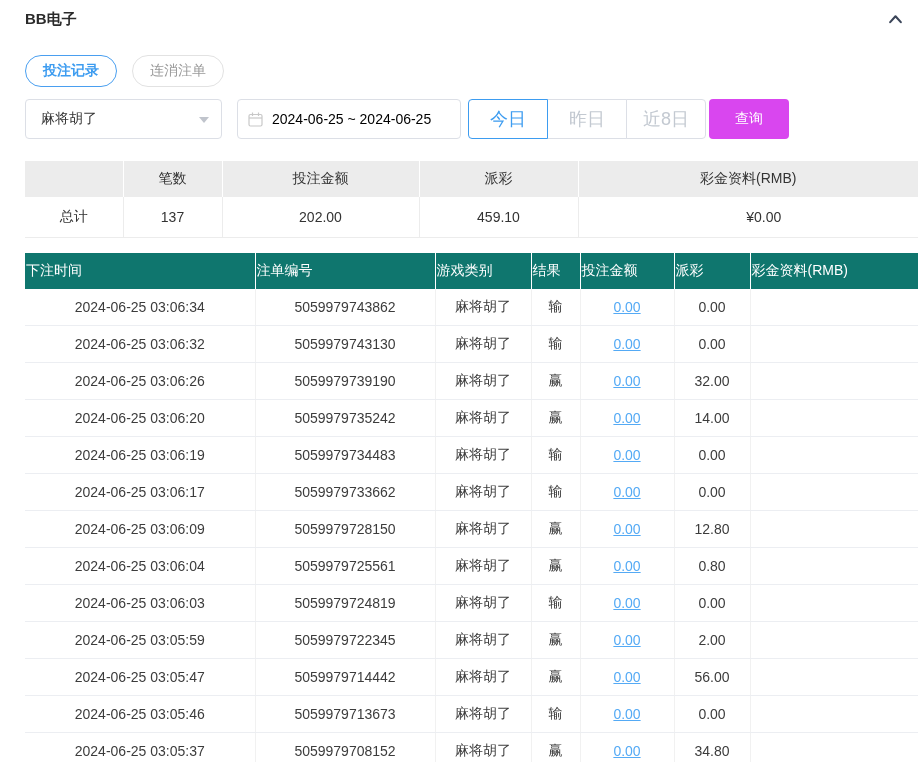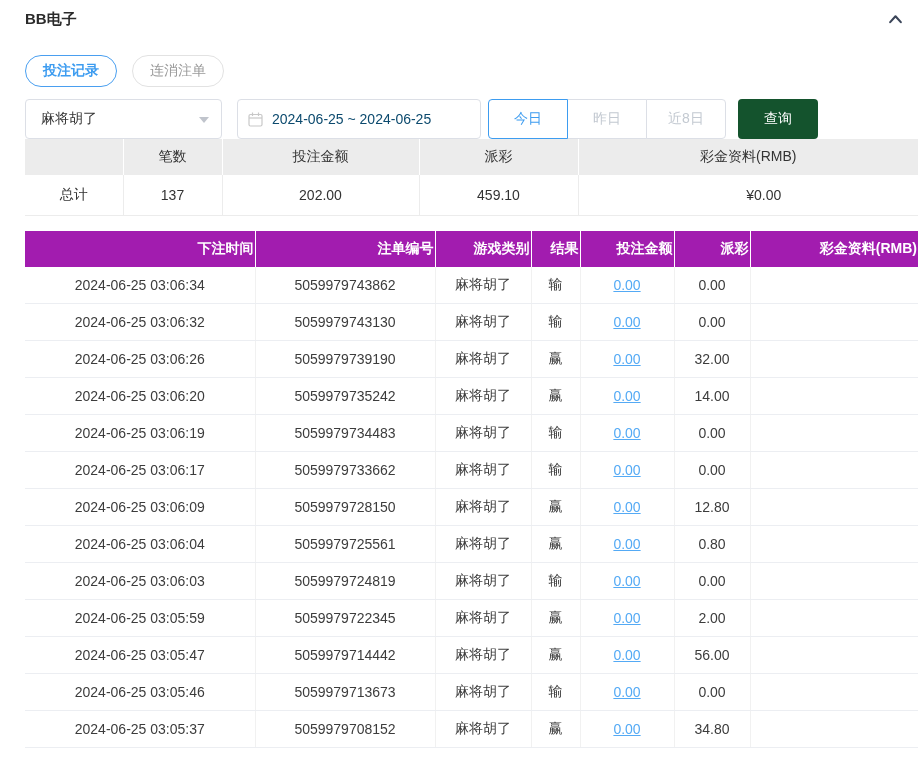--- a/index.html
+++ b/index.html
@@ -24,55 +24,55 @@
 
   
   .filters { display:flex; align-items:center; margin:12px 0 0 25px; }
   .select-box {
     width:197px; height:40px; border:1px solid #dcdfe6; border-radius:4px;
     display:flex; align-items:center; justify-content:space-between;
     padding:0 12px 0 15px; font-size:14px; color:#333; cursor:pointer; background:#fff;
   }
   .caret-down { width:0; height:0; border:5px solid transparent; border-top:6px solid #c0c4cc; margin-top:6px; }
   .date-box {
-    margin-left:15px; width:244px; height:40px; border:1px solid #dcdfe6; border-radius:4px;
-    display:flex; align-items:center; gap:9px; padding:0 10px; font-size:14px; color:#0c4a6e;
+    margin-left:15px; width:224px; height:40px; border:1px solid #dcdfe6; border-radius:4px;
+    display:flex; align-items:center; gap:9px; padding:0 10px; font-size:14px; color:#000000;
     cursor:pointer; background:#fff;
   }
   .quick-group { display:flex; margin-left:7px; }
   .quick-btn {
     width:80px; height:40px; background:#fff; border:1px solid #dcdfe6;
-    font-size:14px; color:#c3c9d1; margin-left:-1px; cursor:pointer;
+    font-size:18px; color:#c3c9d1; margin-left:-1px; cursor:pointer;
     font-family:"Liberation Sans", sans-serif; position:relative;
   }
   .quick-btn:first-child { border-radius:4px 0 0 4px; margin-left:0; }
   .quick-btn:last-child { border-radius:0 4px 4px 0; }
   .quick-btn.active { color:#3d9cf0; border-color:#3d9cf0; z-index:2; }
   .search-btn {
-    margin-left:12px; width:80px; height:40px; background:#14532d; border:none; border-radius:4px;
+    margin-left:3px; width:80px; height:40px; background:#d946ef; border:none; border-radius:4px;
     color:#fff; font-size:14px; cursor:pointer; font-family:"Liberation Sans", sans-serif;
   }
 
   
   table { border-collapse:collapse; table-layout:fixed; width:893px; margin-left:25px; font-size:14px; }
-  .summary-table { }
+  .summary-table { margin-top:22px; }
   .summary-table thead th {
     background:#ececec; height:36px; font-weight:400; color:#333; text-align:center;
     border-right:1px solid #fff;
   }
   .summary-table thead th:last-child { border-right:none; }
   .summary-table tbody td {
     height:40px; text-align:center; color:#333;
     border-right:1px solid #ececec; border-bottom:1px solid #ececec;
   }
   .summary-table tbody td:last-child { border-right:none;padding-left:32px; }
 
   .bet-table { margin-top:15px; }
   .bet-table thead th {
-    background:#a21caf; height:36px; color:#fff; font-weight:700; text-align:right;
+    background:#0f766e; height:36px; color:#fff; font-weight:400; text-align:left;
     border-right:1px solid #fff; overflow:hidden; white-space:nowrap;
   }
   .bet-table thead th:last-child { border-right:none; }
   .bet-table tbody td {
     height:37px; text-align:center; color:#3c3c3c;
     border-bottom:1px solid #eceef2; border-right:1px solid #f1f1f1;
     overflow:hidden; white-space:nowrap;
   }
   .bet-table tbody td:last-child { border-right:none; }
   .amount-link { color:#54aaf5; text-decoration:underline; cursor:pointer; }

